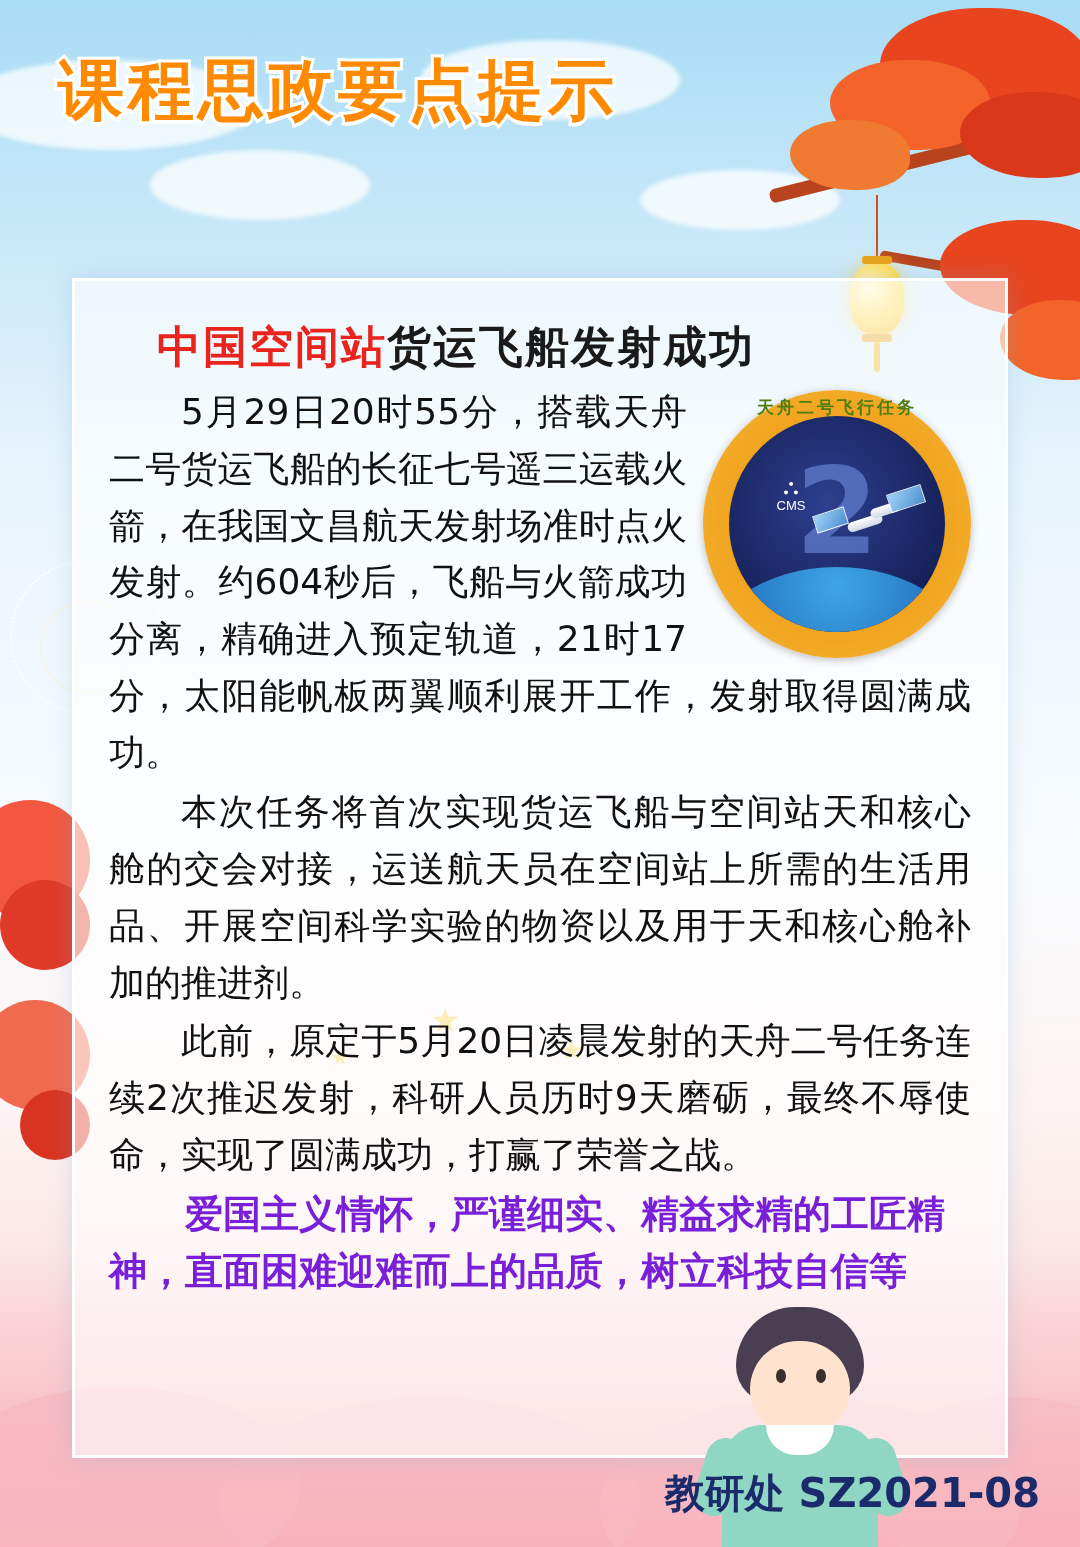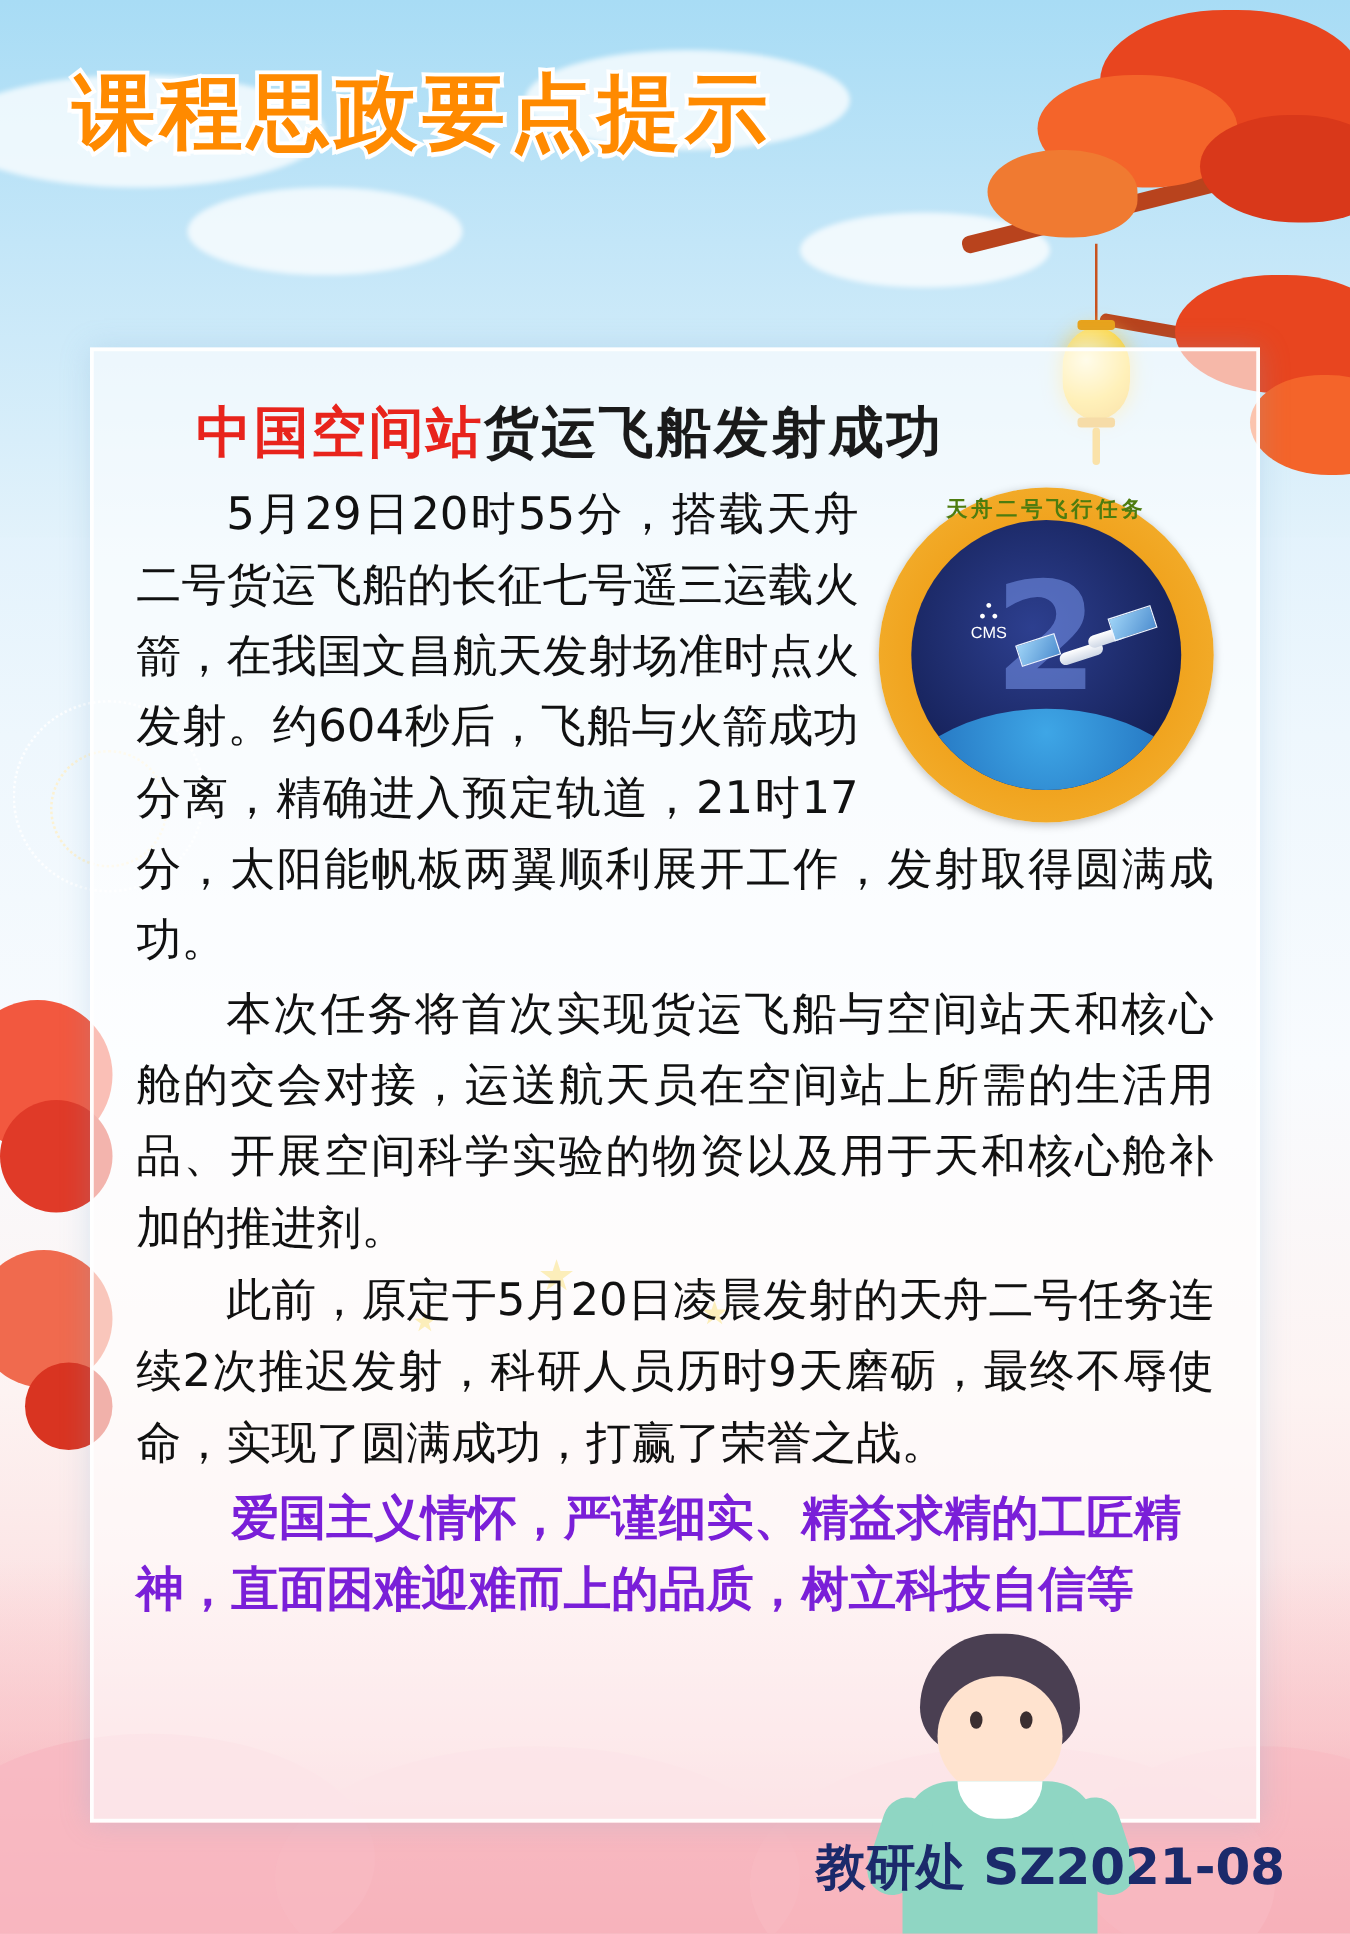--- a/index.html
+++ b/index.html
@@ -134,21 +134,21 @@
   
   .mascot{position:absolute;right:180px;bottom:0;width:200px;height:240px;z-index:6;}
   .m-hair{position:absolute;left:36px;top:0;width:128px;height:96px;background:#4a3f52;border-radius:64px 64px 40px 40px;}
   .m-face{position:absolute;left:50px;top:34px;width:100px;height:96px;background:#ffe3cf;border-radius:50px;}
   .m-eye{position:absolute;width:10px;height:14px;background:#3a2e30;border-radius:50%;top:62px;}
   .m-body{position:absolute;left:22px;top:118px;width:156px;height:122px;background:#8fd6c3;border-radius:40px 40px 0 0;}
   .m-collar{position:absolute;left:66px;top:118px;width:68px;height:30px;background:#fff;border-radius:0 0 30px 30px;}
   .m-arm{position:absolute;width:40px;height:80px;background:#8fd6c3;border-radius:20px;top:130px;}
   
   .footer{
-    position:absolute;right:52px;bottom:26px;z-index:7;
+    position:absolute;right:40px;bottom:26px;z-index:7;
     font-family:"DejaVu Sans", serif;font-size:40px;color:#1b2a6b;font-weight:bold;
   }
   .star{position:absolute;color:#f6d24a;}
 </style>
 </head>
 <body>
 
 <div class="sky"></div>
 <div class="cloud c1"></div>
 <div class="cloud c2"></div>

